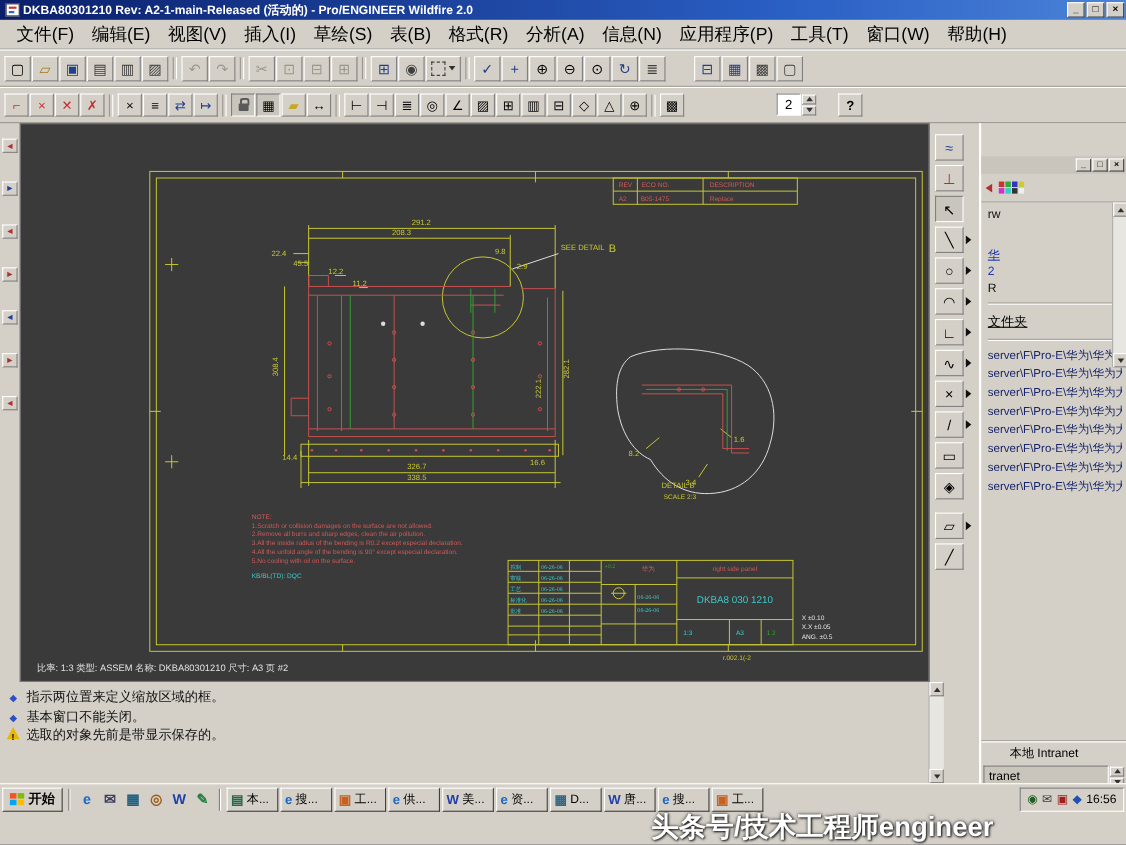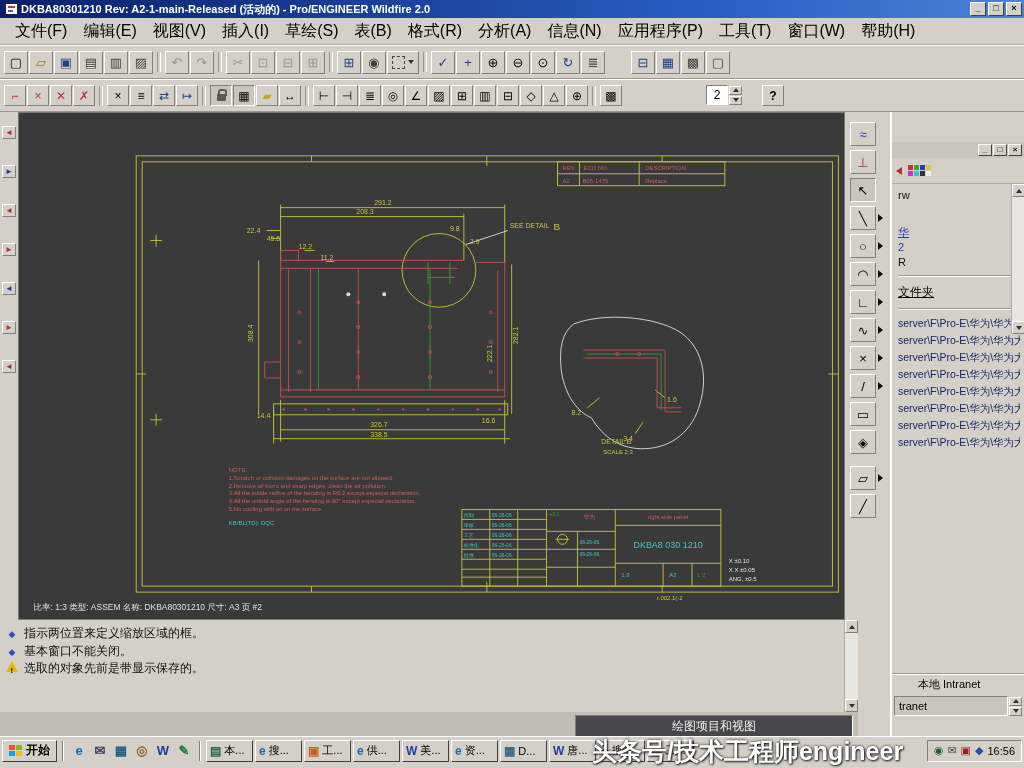--- a/index.html
+++ b/index.html
@@ -123,21 +123,21 @@
   .msg-line.warn .msg-bullet::before{content:"";display:inline-block;border-left:6px solid transparent;
     border-right:6px solid transparent;border-bottom:11px solid #e8b800;}
   .msg-line.warn .msg-bullet::after{content:"!";position:absolute;left:4.5px;top:3px;font-size:8px;font-weight:bold;color:#000;}
   .v-scroll{position:absolute;right:0;top:0;width:14px;height:92px;background:#e8e6e0;display:flex;
     flex-direction:column;justify-content:space-between;border-left:1px solid #aaa;}
   
   .status-strip{position:absolute;left:0;top:712px;width:858px;height:28px;background:#c2beb6;}
   .filter-box{position:absolute;left:575px;top:3px;width:278px;height:22px;background:#48484a;color:#eee;
     display:flex;align-items:center;justify-content:center;font-size:12px;border:1px solid;border-color:#808080 #fff #fff #808080;}
   
-  .taskbar{position:absolute;left:0;top:736px;width:1024px;height:28px;background:#d4d0c8;border-top:1px solid #fff;
+  .taskbar{position:absolute;left:0;top:712px;width:1024px;height:28px;background:#d4d0c8;border-top:1px solid #fff;
     display:flex;align-items:center;gap:3px;padding:0 2px;}
   .start-btn{height:22px;background:#d4d0c8;border:1px solid;border-color:#fff #404040 #404040 #fff;
     display:flex;align-items:center;gap:4px;font-size:12px;font-weight:bold;padding:0 6px;}
   .winflag{display:grid;grid-template-columns:6px 6px;grid-auto-rows:5px;gap:1px;}
   .winflag i{display:block;}
   .winflag i:nth-child(1){background:#f35325;}.winflag i:nth-child(2){background:#81bc06;}
   .winflag i:nth-child(3){background:#05a6f0;}.winflag i:nth-child(4){background:#ffba08;}
   .ql{display:flex;gap:1px;}
   .ql-btn{width:20px;height:22px;border:none;background:none;font-size:13px;font-weight:bold;padding:0;}
   .tb-div{width:2px;height:20px;border-left:1px solid #808080;border-right:1px solid #fff;margin:0 2px;}

